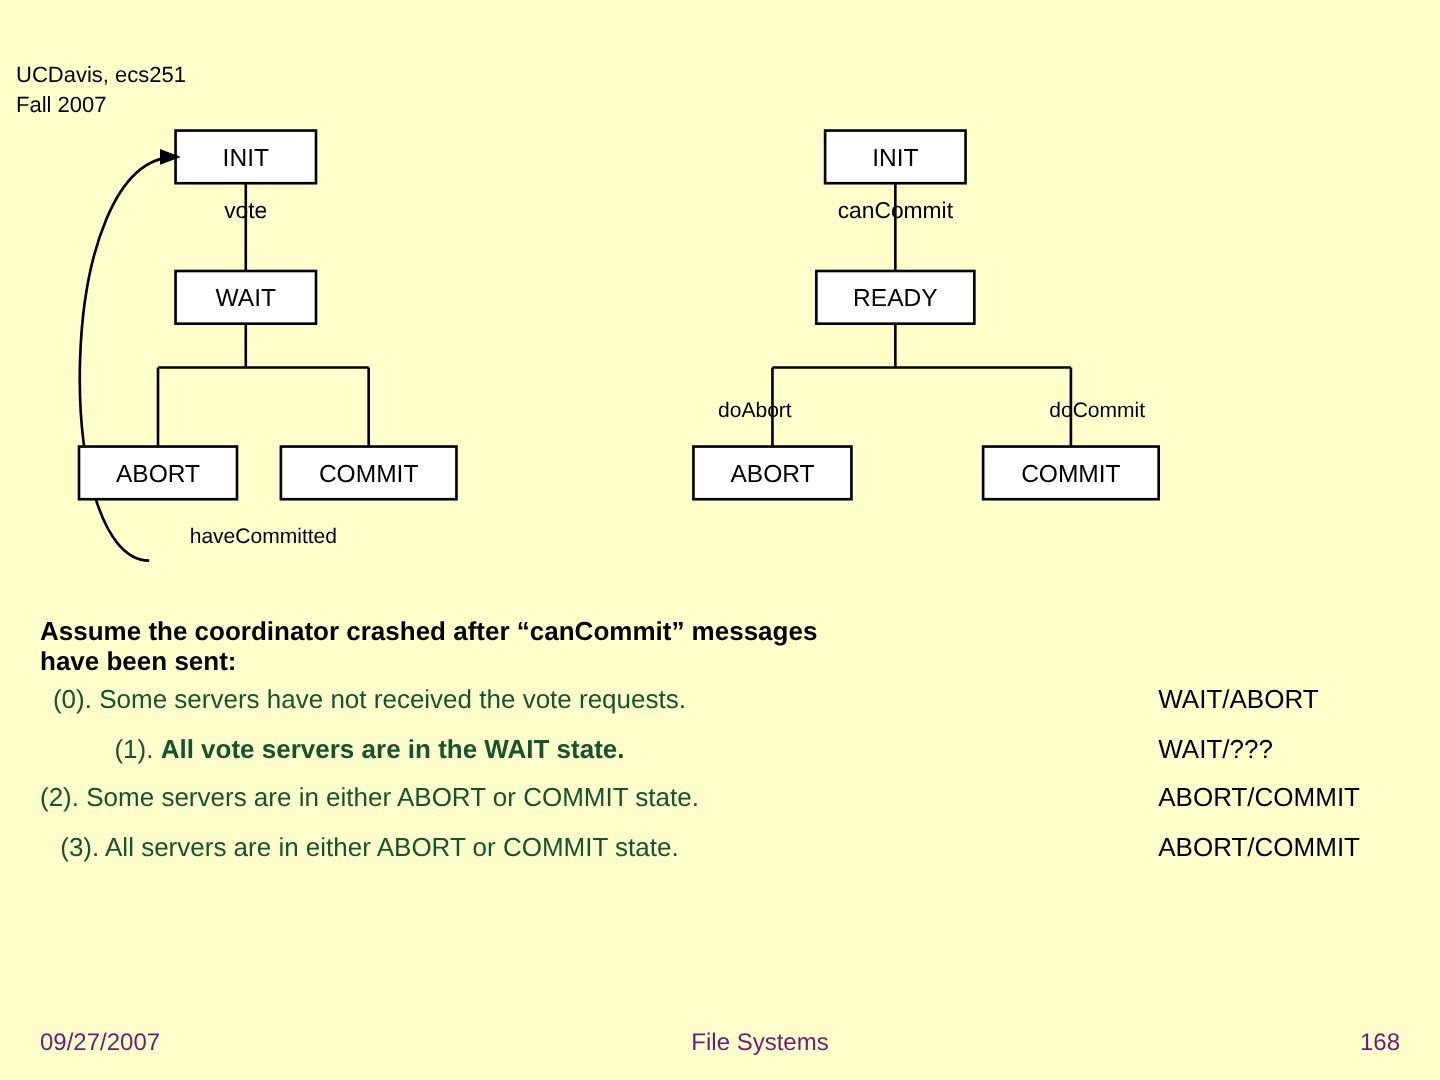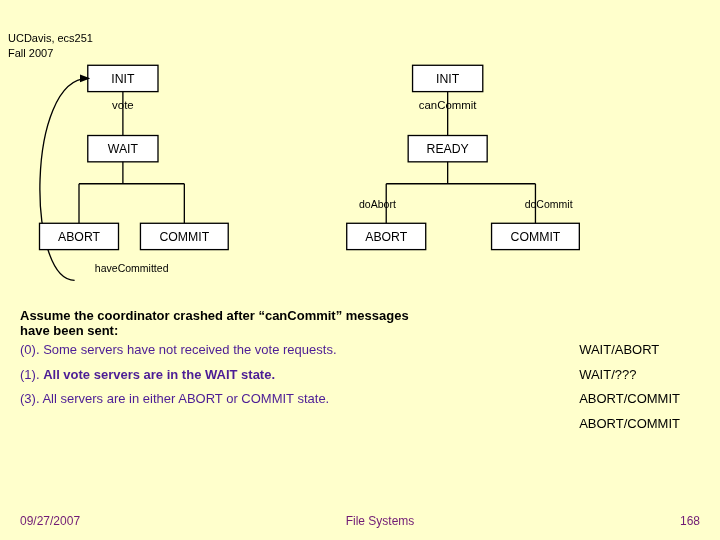--- a/index.html
+++ b/index.html
@@ -39,21 +39,22 @@
       font-size: 13px;
       line-height: 1.9;
       color: #000;
     }
     .left-col {
       position: absolute;
       top: 338px;
       left: 20px;
       font-size: 13px;
       line-height: 1.9;
-      color: #4c1d95;
+      color: #14532d;
+      text-align: center;
     }
     .footer {
       position: absolute;
       bottom: 12px;
       left: 0;
       width: 720px;
       display: flex;
       justify-content: space-between;
       padding: 0 20px;
       font-size: 12px;
@@ -137,20 +138,23 @@
 </div>
 
 <div class="left-col">
   <div>
     <span>(0). </span><span>Some servers have not received the vote requests.</span>
   </div>
   <div>
     <span>(1). </span><span style="font-weight:bold;">All vote servers are in the WAIT state.</span>
   </div>
   <div>
+    <span>(2). </span><span>Some servers are in either ABORT or COMMIT state.</span>
+  </div>
+  <div>
     <span>(3). </span><span>All servers are in either ABORT or COMMIT state.</span>
   </div>
 </div>
 
 <div class="right-col">
   <div>WAIT/ABORT</div>
   <div>WAIT/???</div>
   <div>ABORT/COMMIT</div>
   <div>ABORT/COMMIT</div>
 </div>

